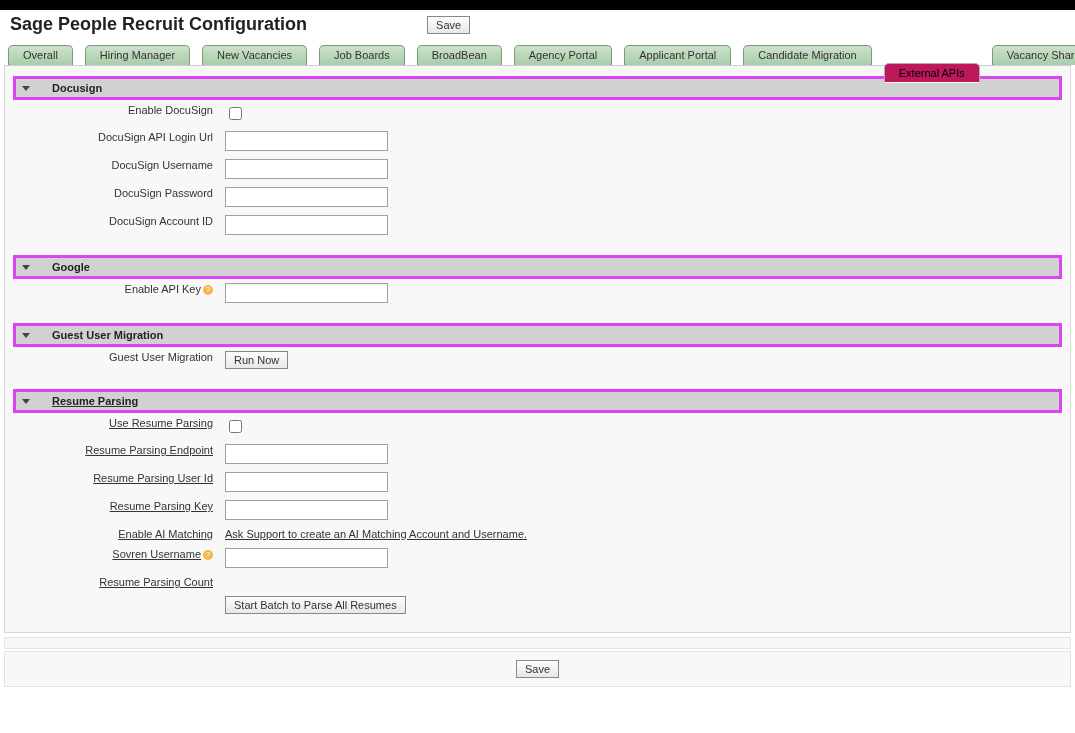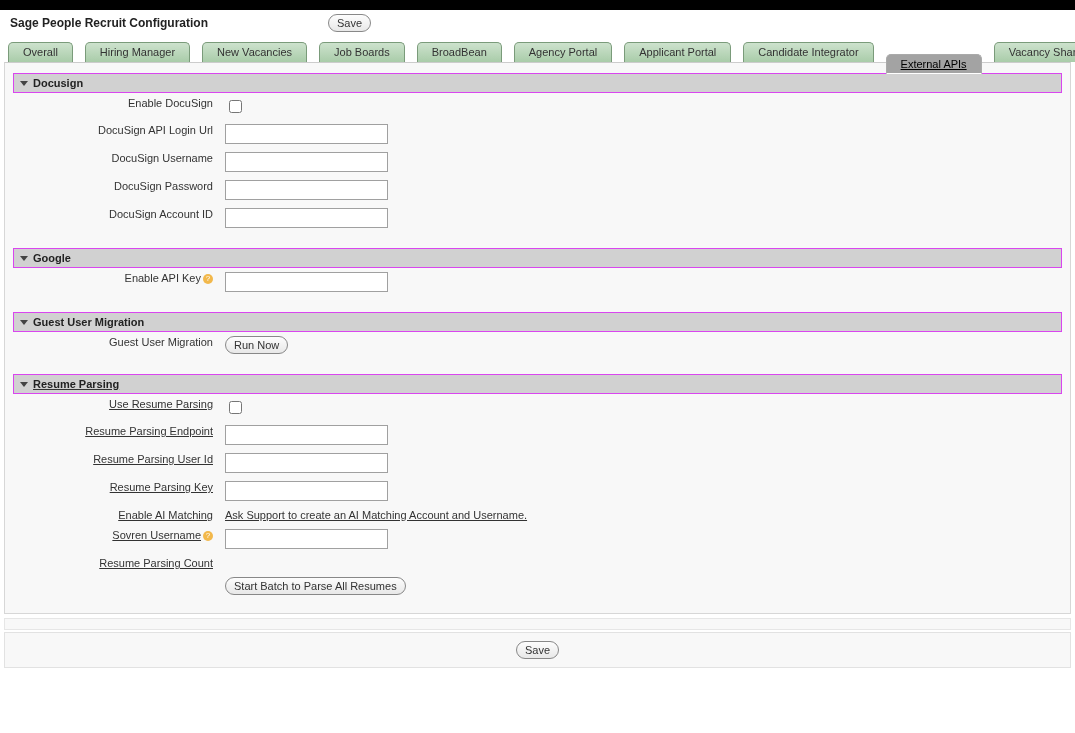--- a/index.html
+++ b/index.html
@@ -16,31 +16,31 @@
     height: 10px;
     width: 100%;
   }
   .header {
     display: flex;
     align-items: center;
     padding: 4px 10px 10px 10px;
   }
   .page-title {
     font-weight: bold;
-    font-size: 12px;
+    font-size: 18px;
     color: #222;
     flex: 0 0 auto;
     margin-right: 120px;
   }
   .btn {
     font-family: Arial, Helvetica, sans-serif;
     font-size: 11px;
     background: linear-gradient(#fdfdfd, #e8e8e8);
     border: 1px solid #888;
-    border-radius: 9px;
+    border-radius: 0;
     padding: 2px 8px;
     cursor: pointer;
     color: #333;
   }
   .tabs {
     padding: 0 8px;
     display: flex;
     gap: 12px;
     border-bottom: none;
   }
@@ -50,47 +50,46 @@
     border-top-left-radius: 5px;
     border-top-right-radius: 5px;
     padding: 3px 14px;
     font-size: 11px;
     color: #333;
     cursor: pointer;
     background: linear-gradient(#cde2cd, #a9cca9);
     white-space: nowrap;
   }
   .tab.active {
-    background: #a3a3a3;
+    background: #be185d;
     border: 1px solid #aaa;
     border-bottom: 1px solid #fff;
     position: relative;
-    top: 12px;
+    top: 18px;
     color: #000;
-    text-decoration: underline;
   }
   .panel {
     border: 1px solid #d7d7d7;
     border-top: 1px solid #ccc;
     margin: 0 4px 4px 4px;
     padding: 10px 8px 10px 8px;
     background: #f8f8f8;
   }
   .section {
     margin-bottom: 16px;
   }
   .section-hdr {
     background: #d1d1d1;
-    border: 1px solid #d946ef;
+    border: 3px solid #d946ef;
     padding: 3px 6px;
     font-weight: bold;
     color: #222;
     display: flex;
     align-items: center;
-    gap: 5px;
+    gap: 22px;
   }
   .arrow-down {
     width: 0; height: 0;
     border-left: 4px solid transparent;
     border-right: 4px solid transparent;
     border-top: 5px solid #444;
     display: inline-block;
   }
   .field-row {
     display: flex;
@@ -151,21 +150,21 @@
 </div>
 
 <div class="tabs">
   <div class="tab">Overall</div>
   <div class="tab">Hiring Manager</div>
   <div class="tab">New Vacancies</div>
   <div class="tab">Job Boards</div>
   <div class="tab">BroadBean</div>
   <div class="tab">Agency Portal</div>
   <div class="tab">Applicant Portal</div>
-  <div class="tab">Candidate Integrator</div>
+  <div class="tab">Candidate Migration</div>
   <div class="tab active">External APIs</div>
   <div class="tab">Vacancy Sharing</div>
 </div>
 
 <div class="panel">
 
   <div class="section">
     <div class="section-hdr">
       <span class="arrow-down"></span>
       <span>Docusign</span>

